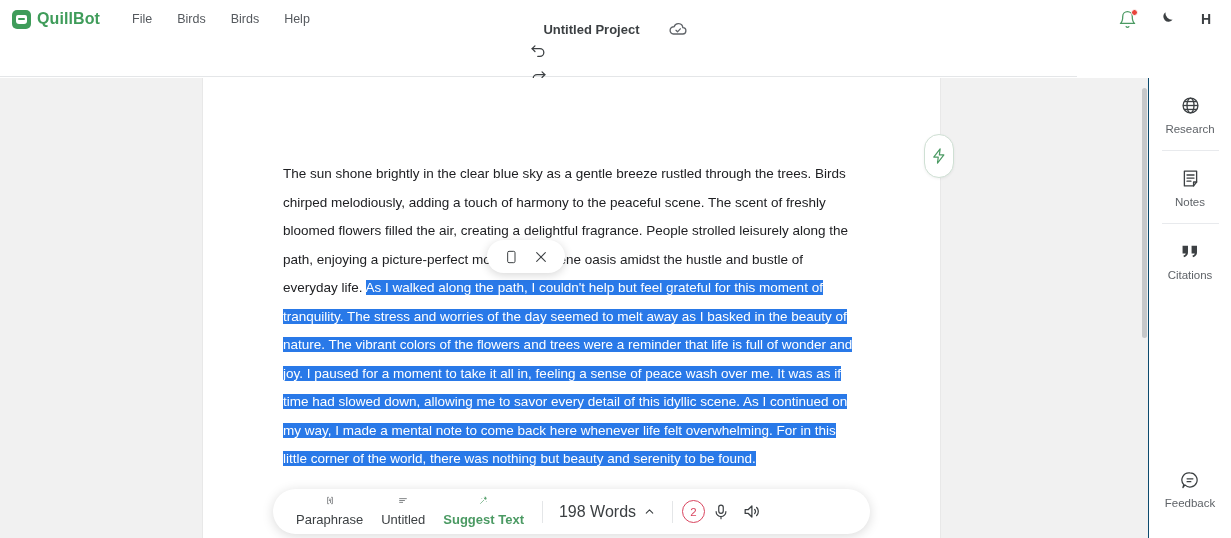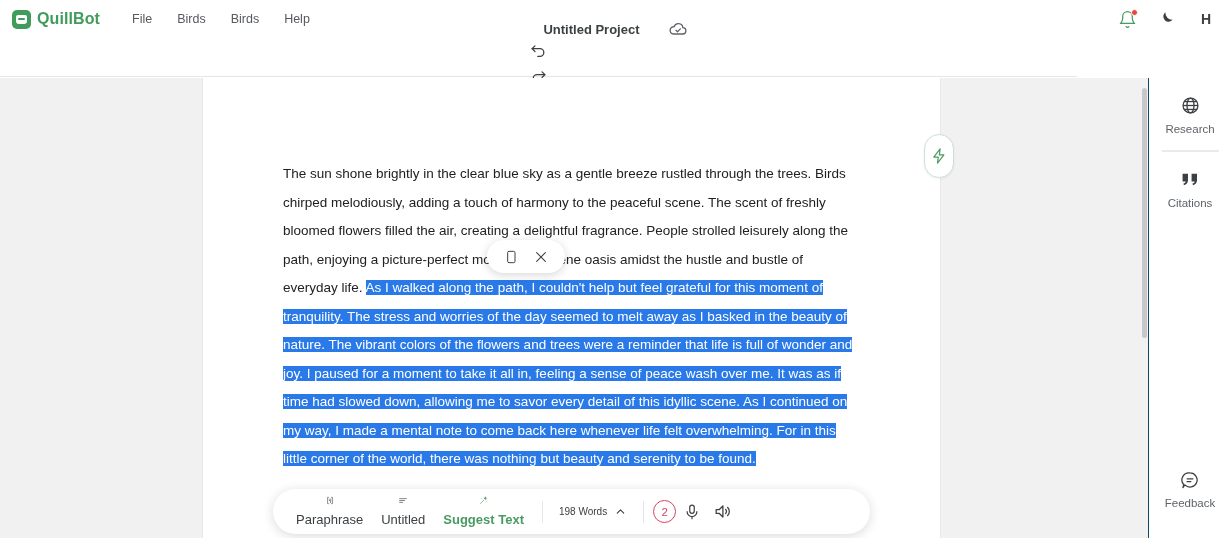--- a/index.html
+++ b/index.html
@@ -146,21 +146,21 @@
     display: flex; align-items: center; gap: 7px; padding: 0 9px; height: 31px;
     border-radius: 16px; cursor: pointer; color: #3c4043; flex-direction: column;
   }
   .bb-label { font-size: 13px; white-space: nowrap; }
   .bb-action.accent .bb-label { color: #4b9a63; font-weight: bold; }
   .bb-sep { width: 1px; height: 22px; background: #e4e6e8; margin: 0 9px; flex: none; }
   .bb-words {
     display: flex; align-items: center; gap: 7px; padding: 0 7px; height: 31px;
     border-radius: 16px; cursor: pointer;
   }
-  .bb-words-label { font-size: 10px; color: #3c4043; white-space: nowrap; }
+  .bb-words-label { font-size: 16px; color: #3c4043; white-space: nowrap; }
   .count-badge {
     width: 23px; height: 23px; border-radius: 50%; border: 1.5px solid #d9455f;
     display: flex; align-items: center; justify-content: center;
     font-size: 11.5px; color: #d9455f; cursor: pointer; flex: none;
   }
   .bb-icon-btn {
     width: 31px; height: 31px; display: flex; align-items: center; justify-content: center;
     border-radius: 50%; cursor: pointer; color: #3c4043; flex: none;
   }
 
@@ -603,20 +603,30 @@
         <circle cx="12" cy="12" r="8.5"></circle>
           <ellipse cx="12" cy="12" rx="4" ry="8.5"></ellipse>
           <line x1="3.5" y1="12" x2="20.5" y2="12"></line>
           <line x1="5" y1="7.5" x2="19" y2="7.5"></line>
           <line x1="5" y1="16.5" x2="19" y2="16.5"></line>
       </svg>
       <span class="rail-label">Research</span>
     </div>
     <div class="rail-div"></div>
 
+    <div class="rail-item">
+      <svg width="21" height="21" viewBox="0 0 24 24" fill="none" stroke="#3c4043" stroke-width="1.5" stroke-linecap="round" stroke-linejoin="round">
+        <path d="M5 3.5h14v12.5L15.5 20.5H5z"></path>
+          <path d="M19 16h-3.5v4.5"></path>
+        <line x1="8" y1="8" x2="16" y2="8"></line>
+          <line x1="8" y1="11.5" x2="16" y2="11.5"></line>
+          <line x1="8" y1="15" x2="12.5" y2="15"></line>
+      </svg>
+      <span class="rail-label">Notes</span>
+    </div>
     <div class="rail-div"></div>
 
     <div class="rail-item">
       <svg width="24" height="21" viewBox="0 0 24 24" fill="#3c4043">
         <path d="M3.5 5.5h6.2v7.4c0 3-1.8 4.8-4.6 5.6l-.6-1.8c1.6-.5 2.4-1.3 2.6-2.4H3.5zM13.8 5.5H20v7.4c0 3-1.8 4.8-4.6 5.6l-.6-1.8c1.6-.5 2.4-1.3 2.6-2.4h-3.6z"></path>
       </svg>
       <span class="rail-label">Citations</span>
     </div>
 
     <div class="rail-spacer"></div>

